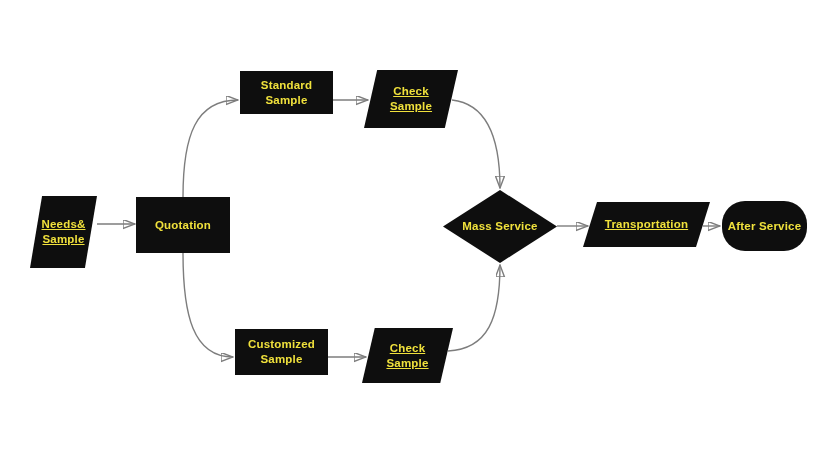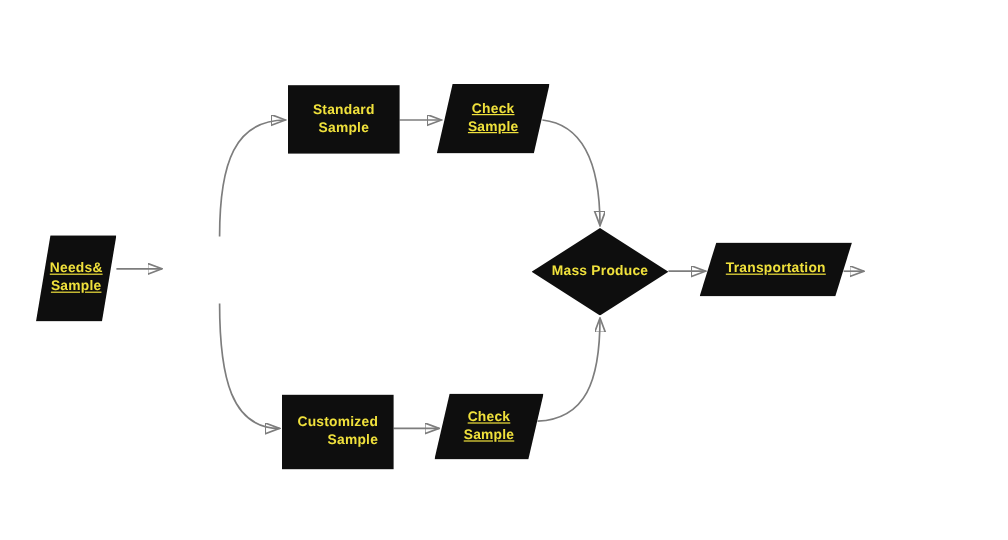--- a/index.html
+++ b/index.html
@@ -75,43 +75,49 @@
     <path d="M 448 351 C 488 349, 500 318, 500 265" marker-end="url(#arrow)"></path>
     <path d="M 557 226 L 588 226" marker-end="url(#arrow)"></path>
     <path d="M 703 226 L 720 226" marker-end="url(#arrow)"></path>
   </svg>
 
   <div class="node para" style="left:30px; top:196px; width:67px; height:72px; --slant:18%;">
     <span class="node-label">Needs&amp;
 Sample</span>
   </div>
 
+  <div class="node rect" style="left:136px; top:197px; width:94px; height:56px;">
+    <span class="node-label">Quotation</span>
+  </div>
 
-  <div class="node rect" style="left:240px; top:71px; width:93px; height:57px;">
+  <div class="node rect" style="left:240px; top:71px; width:93px; height:43px;">
     <span class="node-label">Standard
 Sample</span>
   </div>
 
   <div class="node para" style="left:364px; top:70px; width:94px; height:58px; --slant:14%;">
     <span class="node-label">Check
 Sample</span>
   </div>
 
-  <div class="node rect" style="left:235px; top:329px; width:93px; height:62px;text-align:right;">
+  <div class="node rect" style="left:235px; top:329px; width:93px; height:46px;">
     <span class="node-label">Customized
 Sample</span>
   </div>
 
   <div class="node para" style="left:362px; top:328px; width:91px; height:55px; --slant:14%;">
     <span class="node-label">Check
 Sample</span>
   </div>
 
   <div class="node diamond" style="left:443px; top:190px; width:114px; height:73px;">
-    <span class="node-label">Mass Produce</span>
+    <span class="node-label">Mass Service</span>
   </div>
 
   <div class="node para" style="left:583px; top:202px; width:127px; height:45px;text-align:center; --slant:11%;">
     <span class="node-label">Transportation</span>
   </div>
 
+  <div class="node rounded" style="left:722px; top:201px; width:85px; height:50px;">
+    <span class="node-label">After Service</span>
+  </div>
 
 </div>
 
 </body></html>

